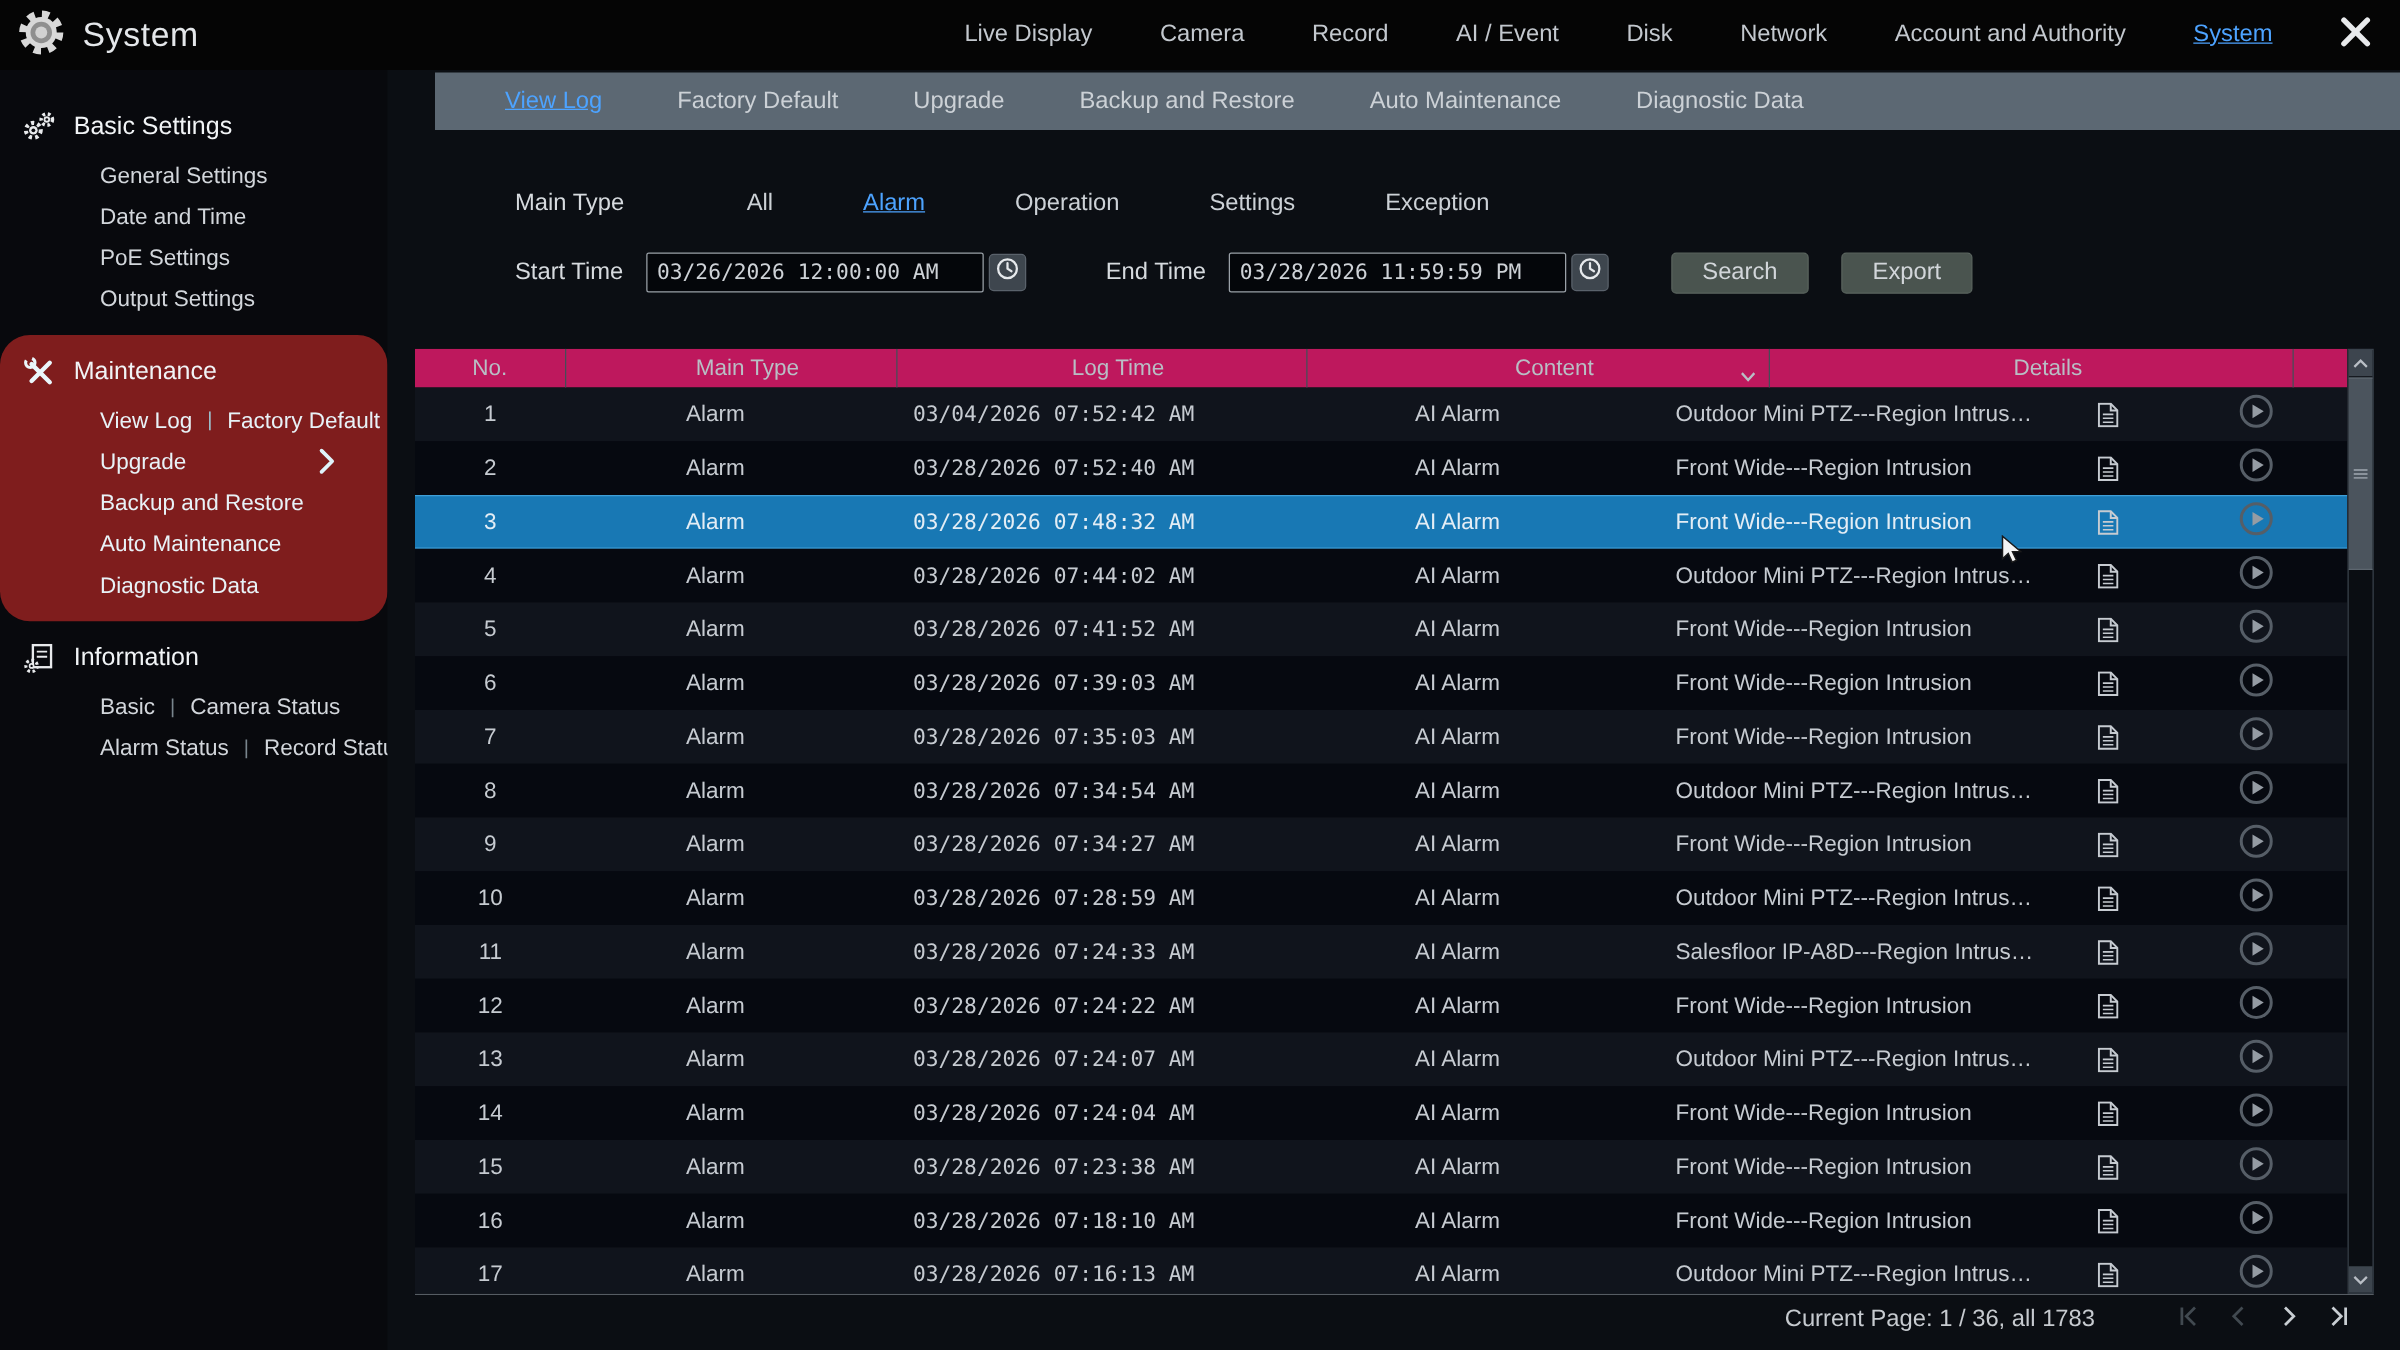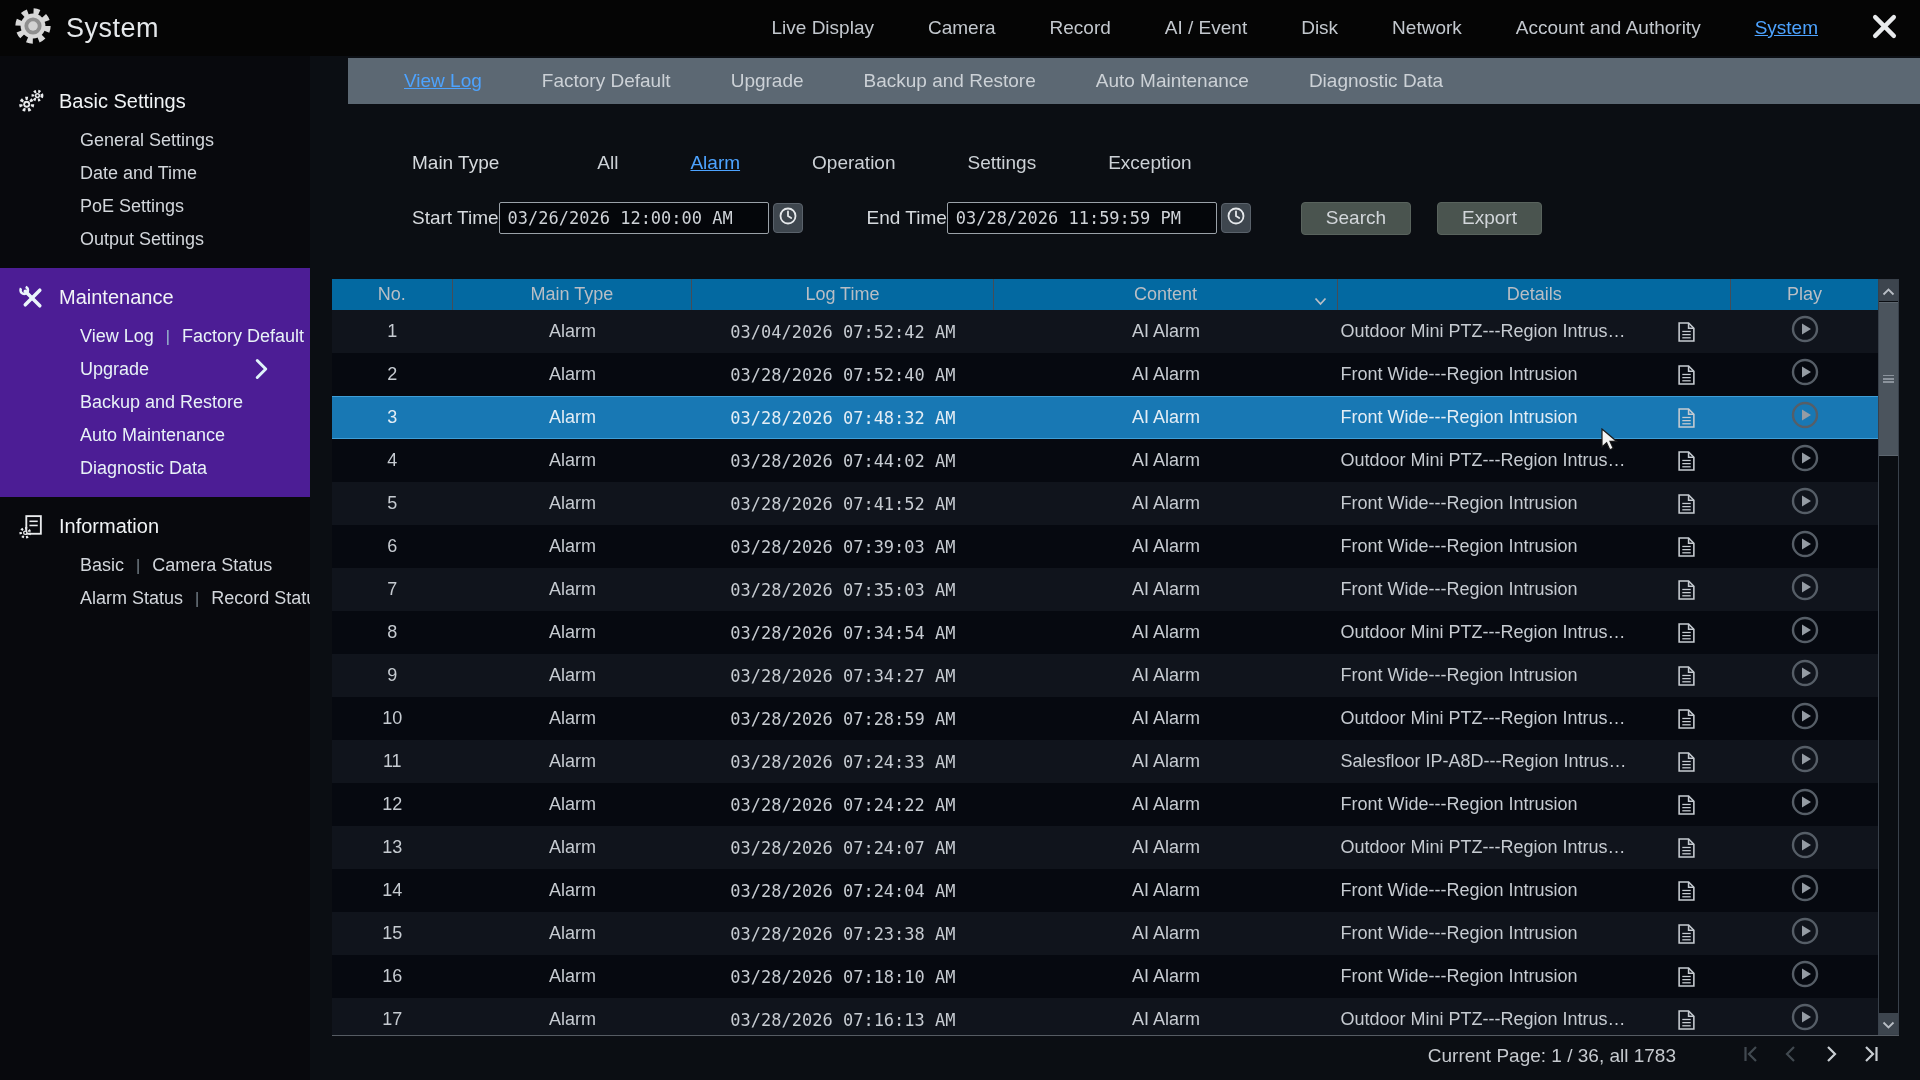--- a/index.html
+++ b/index.html
@@ -10,21 +10,21 @@
   .logo{display:flex;align-items:center;gap:12px;margin-left:12px;}
   .app-title{font-size:27px;color:#e4e7ea;letter-spacing:.5px;}
   .topnav{margin-left:auto;display:flex;align-items:center;}
   .nav-item{padding:0 27px;font-size:19px;color:#c3c8ce;cursor:default;white-space:nowrap;}
   .nav-item.active{color:#4da3ff;text-decoration:underline;}
   .close-btn{margin:0 22px 0 26px;display:flex;align-items:center;}
   
   .body{display:flex;height:1024px;}
   .sidebar{width:310px;background:#08090d;flex:none;padding-top:16px;box-sizing:border-box;}
   .side-group{padding:6px 0 12px 0;}
-  .side-group.active{background:#4c1d95;}
+  .side-group.active{background:#7f1d1d;border-radius:24px;}
   .group-header{display:flex;align-items:center;gap:13px;height:46px;padding-left:16px;
                 color:#f1f4f6;font-size:20px;}
   .group-header .gicon{width:30px;display:flex;justify-content:center;}
   .side-row{height:33px;display:flex;align-items:center;padding-left:80px;position:relative;
             font-size:18px;color:#d2d6db;}
   .side-group.active .side-row{color:#e8f2f7;}
   .sep{margin:0 12px;color:#79858d;font-size:16px;}
   .side-group.active .sep{color:#9dc2d0;}
   .side-link{cursor:default;white-space:nowrap;}
   .row-chevron{position:absolute;right:40px;top:4px;}
@@ -36,33 +36,33 @@
   
   .filters{margin-left:22px;}
   .filter-row{display:flex;align-items:center;height:46px;margin-top:36px;padding-left:80px;font-size:19px;}
   .filter-row.second{margin-top:10px;height:44px;}
   .flabel{color:#d6dade;white-space:nowrap;}
   .mt-label{margin-right:62px;}
   .fopt{padding:0 36px;color:#ccd1d6;}
   .fopt.active{color:#4da3ff;text-decoration:underline;}
   .time-input{width:270px;height:32px;box-sizing:border-box;background:#04060a;border:1px solid #9aa1a8;
               border-radius:2px;color:#ced2d7;font-family:"DejaVu Sans Mono",monospace;font-size:17px;
-              padding:0 8px;}
+              padding:0 8px;margin-left:18px;}
   .clock-btn{width:28px;height:28px;margin-left:4px;background:#3e464e;border:1px solid #5a626b;border-radius:4px;
              display:flex;align-items:center;justify-content:center;}
   .et-label{margin-left:64px;}
   .btn{height:31px;padding:0 24px;margin-left:26px;background:#4a544f;border:1px solid #59635d;border-radius:4px;
        color:#d2d6da;font-size:19px;display:flex;align-items:center;}
   .btn.search{margin-left:50px;}
   
   .table-zone{position:absolute;left:22px;right:21px;top:223px;height:757px;display:flex;
               border-bottom:1px solid #565c63;box-sizing:border-box;}
   .table{flex:1;overflow:hidden;}
   .thead,.tr{display:grid;grid-template-columns:7.8% 15.5% 19.5% 22.3% 25.4% 9.5%;}
-  .thead{height:31px;background:#0369a1;}
+  .thead{height:31px;background:#be185d;gap:26px;}
   .th{display:flex;align-items:center;justify-content:center;font-size:18px;color:#b9bec5;
       border-right:1px solid #454d57;position:relative;}
   .th:last-child{border-right:none;}
   .th .hdr-chevron{position:absolute;right:10px;top:11px;}
   .tr{height:43px;}
   .tr:nth-child(odd){background:#10141c;}
   .tr:nth-child(even){background:#060910;}
   .tr.selected{background:#1878b4;border-top:1px solid #3f9fd8;border-bottom:1px solid #3f9fd8;box-sizing:border-box;}
   .td{display:flex;align-items:center;justify-content:center;font-size:18px;color:#c6cbd1;overflow:hidden;}
   .tr.selected .td{color:#e3edf5;}

